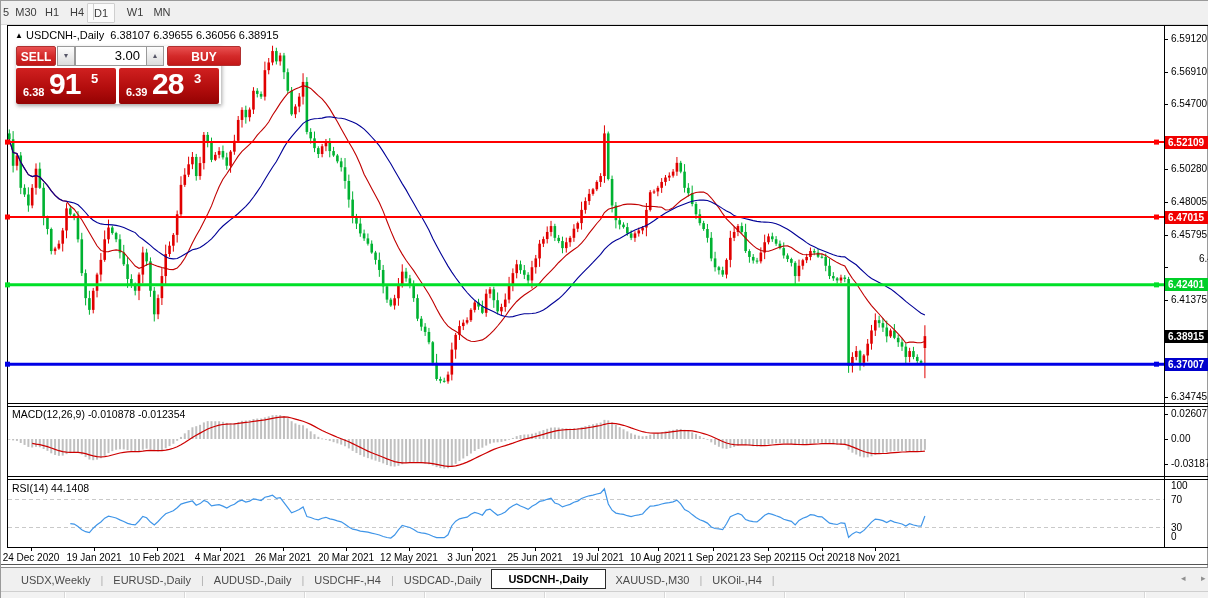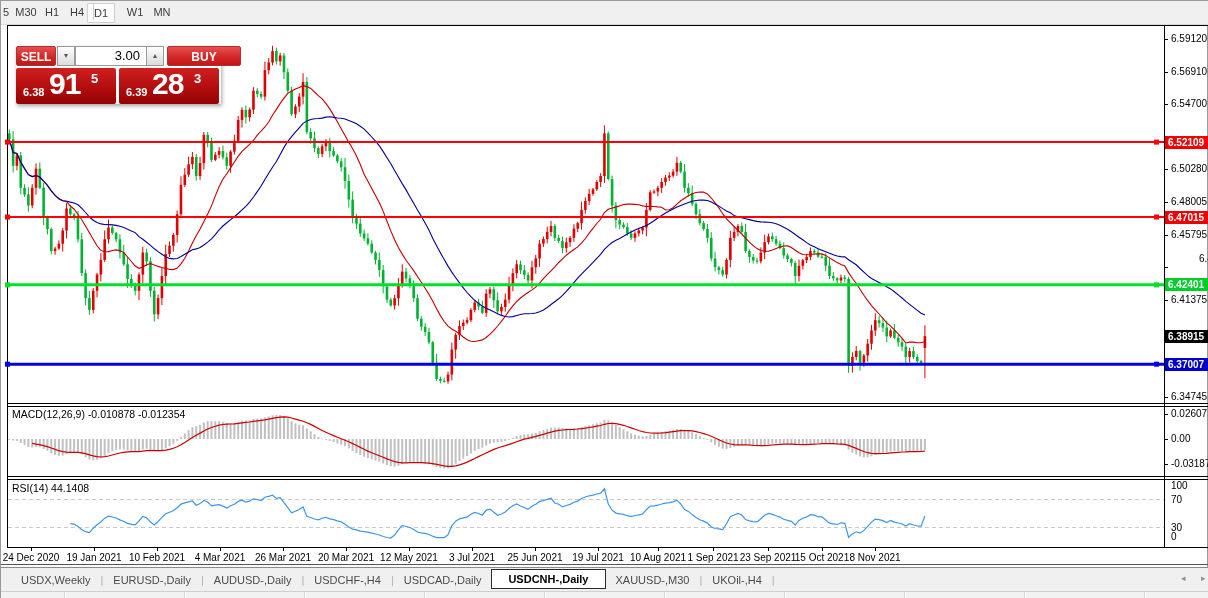--- a/index.html
+++ b/index.html
@@ -846,20 +846,21 @@
         <rect x="922.9" y="438" width="2" height="10.837782594520547" fill="#c0c0c0"></rect>
         <polyline points="31.2,442.4 35.0,443.1 38.8,443.7 42.6,444.6 46.4,445.6 50.3,447.0 54.1,448.4 57.9,449.7 61.7,450.7 65.5,451.1 69.3,451.3 73.2,451.3 77.0,451.4 80.8,451.8 84.6,452.7 88.4,453.8 92.2,454.9 96.0,455.7 99.9,456.0 103.7,455.7 107.5,455.0 111.3,454.0 115.1,453.0 118.9,452.0 122.8,451.3 126.6,450.9 130.4,450.7 134.2,450.7 138.0,450.6 141.8,450.2 145.6,449.7 149.5,449.4 153.3,449.6 157.1,449.7 160.9,449.7 164.7,449.2 168.5,448.4 172.3,447.2 176.2,445.7 180.0,443.8 183.8,441.5 187.6,439.0 191.4,436.5 195.2,434.2 199.1,432.1 202.9,430.0 206.7,428.0 210.5,426.5 214.3,425.2 218.1,424.2 221.9,423.5 225.8,423.2 229.6,423.0 233.4,422.8 237.2,422.4 241.0,421.9 244.8,421.4 248.6,421.0 252.5,420.4 256.3,419.8 260.1,419.4 263.9,418.8 267.7,418.1 271.5,417.3 275.4,416.7 279.2,416.1 283.0,415.9 286.8,416.2 290.6,417.0 294.4,418.1 298.2,419.2 302.1,420.2 305.9,421.7 309.7,423.4 313.5,425.4 317.3,427.5 321.1,429.5 324.9,431.3 328.8,433.0 332.6,434.6 336.4,436.2 340.2,437.7 344.0,439.2 347.8,440.8 351.7,442.6 355.5,444.5 359.3,446.4 363.1,448.3 366.9,450.1 370.7,451.7 374.5,453.3 378.4,454.8 382.2,456.3 386.0,457.9 389.8,459.3 393.6,460.6 397.4,461.4 401.2,461.8 405.1,461.8 408.9,461.7 412.7,461.6 416.5,461.6 420.3,461.7 424.1,461.9 427.9,462.2 431.8,462.6 435.6,463.3 439.4,464.1 443.2,464.8 447.0,465.3 450.8,465.3 454.7,464.8 458.5,463.8 462.3,462.6 466.1,461.1 469.9,459.4 473.7,457.5 477.5,455.6 481.4,453.8 485.2,452.0 489.0,450.1 492.8,448.4 496.6,447.0 500.4,445.7 504.3,444.6 508.1,443.4 511.9,442.1 515.7,440.7 519.5,439.4 523.3,438.2 527.1,437.3 531.0,436.3 534.8,435.4 538.6,434.4 542.4,433.3 546.2,432.2 550.0,431.1 553.8,430.2 557.7,429.4 561.5,429.0 565.3,428.7 569.1,428.5 572.9,428.3 576.7,428.0 580.5,427.6 584.4,427.1 588.2,426.5 592.0,425.9 595.8,425.2 599.6,424.5 603.4,423.3 607.3,422.5 611.1,422.3 614.9,422.6 618.7,423.3 622.5,424.3 626.3,425.5 630.1,426.9 634.0,428.2 637.8,429.5 641.6,430.7 645.4,431.5 649.2,432.0 653.0,432.1 656.8,432.1 660.7,431.9 664.5,431.6 668.3,431.2 672.1,430.7 675.9,430.2 679.7,429.7 683.6,429.5 687.4,429.6 691.2,429.9 695.0,430.6 698.8,431.5 702.6,432.6 706.4,433.8 710.3,435.3 714.1,437.0 717.9,438.8 721.7,440.5 725.5,442.0 729.3,443.0 733.1,443.6 737.0,443.8 740.8,443.8 744.6,443.9 748.4,444.0 752.2,444.3 756.0,444.5 759.9,444.7 763.7,444.6 767.5,444.4 771.3,444.0 775.1,443.7 778.9,443.4 782.7,443.2 786.6,443.1 790.4,443.1 794.2,443.3 798.0,443.5 801.8,443.6 805.6,443.6 809.4,443.4 813.3,443.2 817.1,443.0 820.9,442.7 824.7,442.6 828.5,442.6 832.3,442.7 836.2,443.0 840.0,443.2 843.8,443.4 847.6,444.4 851.4,445.9 855.2,447.4 859.0,449.0 862.9,450.5 866.7,451.7 870.5,452.4 874.3,452.7 878.1,452.7 881.9,452.5 885.7,452.3 889.6,451.9 893.4,451.6 897.2,451.3 901.0,451.0 904.8,450.9 908.6,450.7 912.5,450.6 916.3,450.6 920.1,450.5 923.9,450.2" fill="none" stroke="#cc0000" stroke-width="1.2"></polyline>
       </g>
       <g clip-path="url(#clip-rsi)">
         <line x1="7" y1="498.5" x2="1163" y2="498.5" stroke="#c9c9c9" stroke-width="1" stroke-dasharray="4 3"></line>
         <line x1="7" y1="526.5" x2="1163" y2="526.5" stroke="#c9c9c9" stroke-width="1" stroke-dasharray="4 3"></line>
         <polyline points="69.3,522.7 73.2,523.1 77.0,525.6 80.8,528.8 84.6,530.7 88.4,531.6 92.2,527.2 96.0,523.8 99.9,521.0 103.7,517.2 107.5,515.2 111.3,516.0 115.1,517.0 118.9,518.9 122.8,520.5 126.6,522.4 130.4,523.3 134.2,523.9 138.0,520.0 141.8,515.4 145.6,516.8 149.5,521.1 153.3,524.0 157.1,520.5 160.9,516.3 164.7,512.7 168.5,511.3 172.3,509.7 176.2,506.7 180.0,503.1 183.8,501.9 187.6,500.8 191.4,500.0 195.2,504.2 199.1,502.6 202.9,499.5 206.7,501.0 210.5,504.8 214.3,504.1 218.1,503.6 221.9,505.1 225.8,507.0 229.6,504.8 233.4,503.2 237.2,500.4 241.0,499.2 244.8,501.1 248.6,500.1 252.5,497.8 256.3,498.7 260.1,499.5 263.9,496.2 267.7,495.4 271.5,494.2 275.4,497.4 279.2,496.7 283.0,501.7 286.8,506.6 290.6,511.8 294.4,510.3 298.2,508.5 302.1,505.9 305.9,515.6 309.7,516.5 313.5,518.0 317.3,518.9 321.1,517.2 324.9,516.3 328.8,517.9 332.6,518.7 336.4,519.8 340.2,520.8 344.0,523.2 347.8,525.9 351.7,528.2 355.5,528.9 359.3,530.1 363.1,530.6 366.9,531.2 370.7,532.2 374.5,533.0 378.4,534.0 382.2,535.5 386.0,536.5 389.8,537.0 393.6,534.0 397.4,528.9 401.2,524.4 405.1,525.5 408.9,526.5 412.7,528.4 416.5,531.0 420.3,531.8 424.1,532.4 427.9,533.5 431.8,535.3 435.6,536.6 439.4,536.7 443.2,536.7 447.0,533.8 450.8,524.7 454.7,520.2 458.5,517.8 462.3,516.9 466.1,516.2 469.9,513.3 473.7,511.4 477.5,512.5 481.4,514.2 485.2,509.1 489.0,508.1 492.8,511.3 496.6,514.3 500.4,513.0 504.3,511.0 508.1,507.3 511.9,504.7 515.7,503.0 519.5,505.0 523.3,506.5 527.1,508.4 531.0,505.2 534.8,503.3 538.6,500.4 542.4,499.6 546.2,498.3 550.0,497.3 553.8,502.0 557.7,503.3 561.5,505.9 565.3,504.5 569.1,503.4 572.9,501.3 576.7,500.1 580.5,497.5 584.4,496.0 588.2,494.8 592.0,494.1 595.8,493.0 599.6,492.2 603.4,487.8 607.3,503.0 611.1,509.2 614.9,512.1 618.7,512.9 622.5,513.4 626.3,514.7 630.1,515.6 634.0,514.5 637.8,513.8 641.6,513.0 645.4,508.7 649.2,505.1 653.0,504.9 656.8,504.2 660.7,503.0 664.5,502.1 668.3,501.7 672.1,500.9 675.9,499.1 679.7,502.8 683.6,508.6 687.4,510.4 691.2,513.6 695.0,516.5 698.8,518.7 702.6,520.1 706.4,522.1 710.3,526.0 714.1,527.5 717.9,527.9 721.7,528.7 725.5,522.8 729.3,515.6 733.1,514.0 737.0,512.4 740.8,514.0 744.6,518.6 748.4,519.9 752.2,520.7 756.0,520.9 759.9,517.7 763.7,514.3 767.5,512.5 771.3,513.4 775.1,514.8 778.9,516.1 782.7,518.3 786.6,519.3 790.4,520.4 794.2,523.9 798.0,519.4 801.8,517.2 805.6,515.9 809.4,513.7 813.3,514.2 817.1,515.7 820.9,515.8 824.7,519.0 828.5,522.2 832.3,522.9 836.2,523.5 840.0,521.8 843.8,522.3 847.6,536.3 851.4,532.9 855.2,530.8 859.0,532.1 862.9,529.4 866.7,525.3 870.5,521.1 874.3,518.1 878.1,518.7 881.9,519.6 885.7,521.5 889.6,519.5 893.4,521.1 897.2,522.0 901.0,523.0 904.8,525.0 908.6,522.7 912.5,524.0 916.3,524.8 920.1,525.2 923.9,515.0" fill="none" stroke="#3f95e8" stroke-width="1.2"></polyline>
       </g>
     </svg>
 
+  <div id="title-row" class="abs"><span class="arrow">▲</span> <span>USDCNH-,Daily</span>  <span>6.38107 6.39655 6.36056 6.38915</span></div>
 
   <div id="trade-panel" class="abs">
     <div class="tp-btn" style="left:0;width:40px">SELL</div>
     <div class="tp-spin" style="left:41px">▾</div>
     <div id="tp-volume">3.00</div>
     <div class="tp-spin" style="left:130px">▴</div>
     <div class="tp-btn" style="left:151px;width:74px">BUY</div>
     <div class="tp-tile" style="left:0">
       <span class="small">6.38</span>
       <span class="big">91</span>
@@ -949,21 +950,21 @@
     <div class="date-label" style="left: 156px;">10 Feb 2021</div>
     <div class="date-tick" style="left: 219px;"></div>
     <div class="date-label" style="left: 219px;">4 Mar 2021</div>
     <div class="date-tick" style="left: 282px;"></div>
     <div class="date-label" style="left: 282px;">26 Mar 2021</div>
     <div class="date-tick" style="left: 345px;"></div>
     <div class="date-label" style="left: 345px;">20 Mar 2021</div>
     <div class="date-tick" style="left: 408px;"></div>
     <div class="date-label" style="left: 408px;">12 May 2021</div>
     <div class="date-tick" style="left: 471px;"></div>
-    <div class="date-label" style="left: 471px;">3 Jul 2021</div>
+    <div class="date-label" style="left: 471px;">3 Jun 2021</div>
     <div class="date-tick" style="left: 534px;"></div>
     <div class="date-label" style="left: 534px;">25 Jun 2021</div>
     <div class="date-tick" style="left: 597px;"></div>
     <div class="date-label" style="left: 597px;">19 Jul 2021</div>
     <div class="date-tick" style="left: 657px;"></div>
     <div class="date-label" style="left: 657px;">10 Aug 2021</div>
     <div class="date-tick" style="left: 712px;"></div>
     <div class="date-label" style="left: 712px;">1 Sep 2021</div>
     <div class="date-tick" style="left: 767px;"></div>
     <div class="date-label" style="left: 767px;">23 Sep 2021</div>

